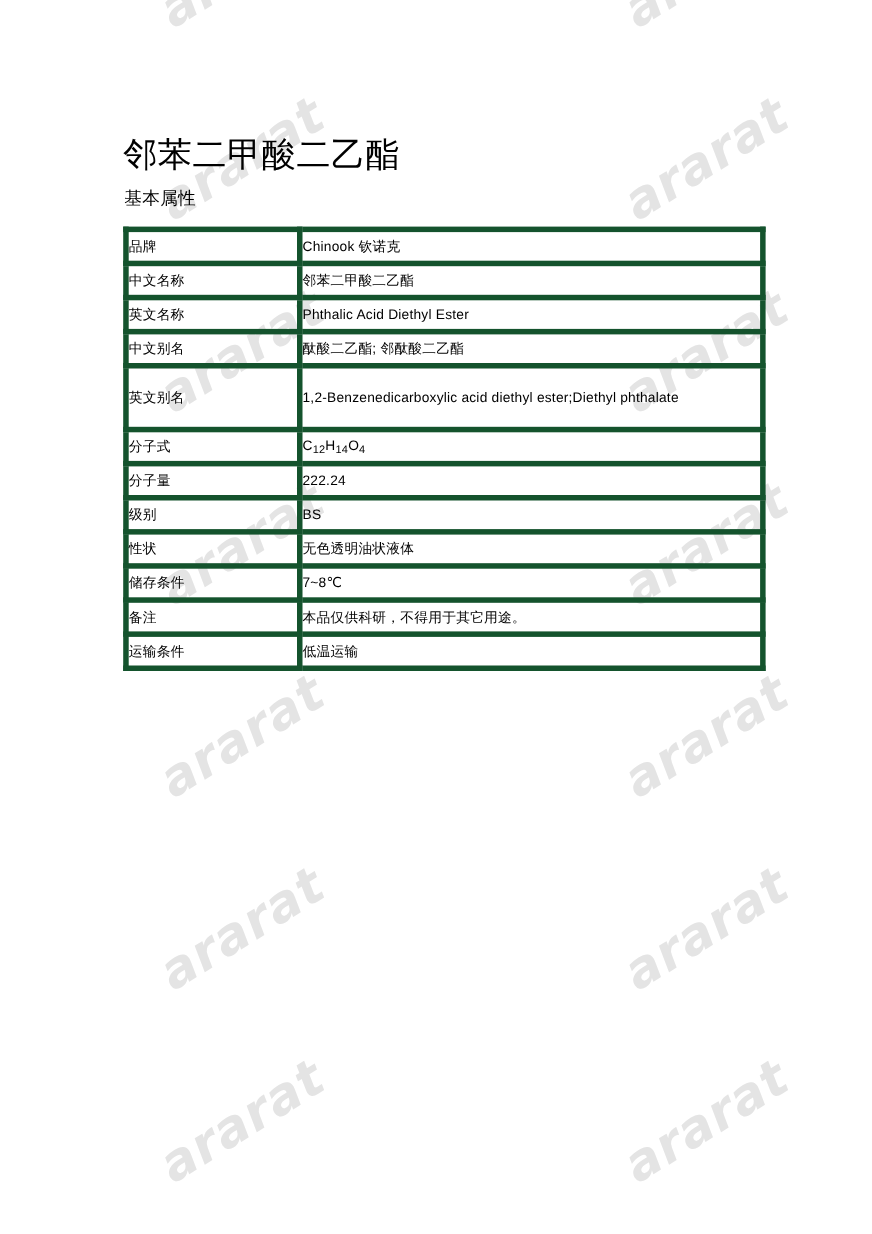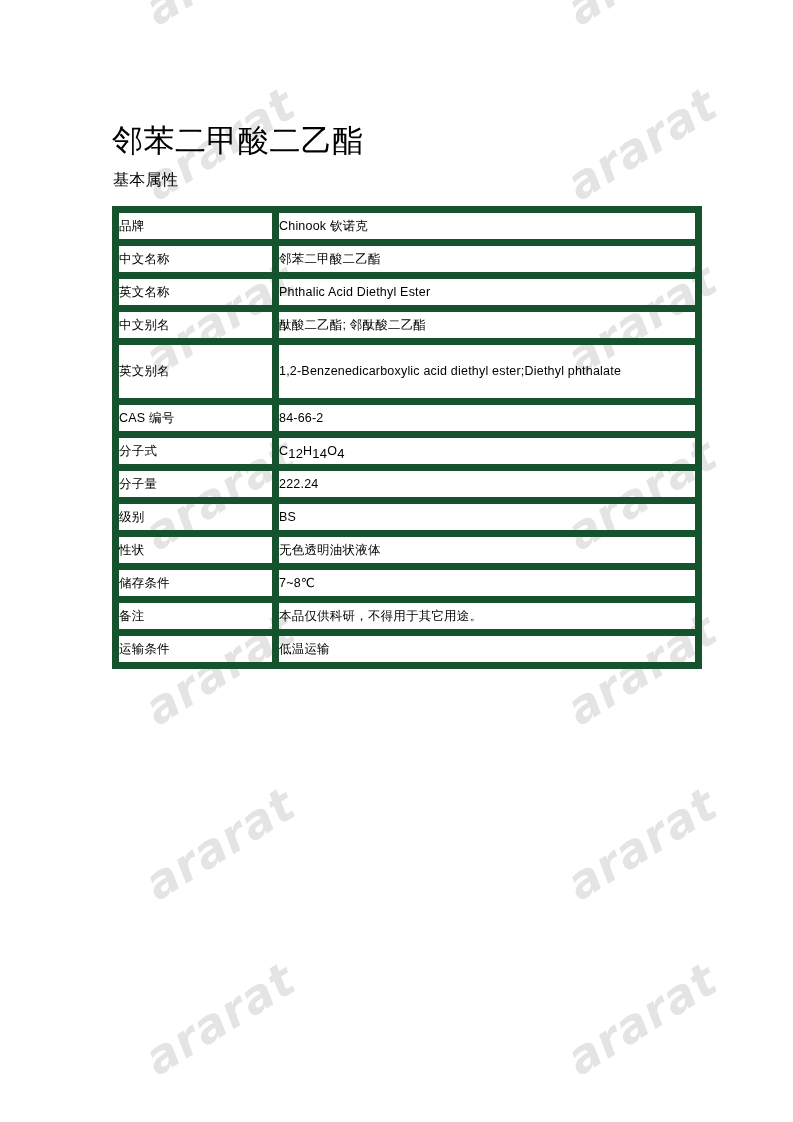--- a/index.html
+++ b/index.html
@@ -76,21 +76,21 @@
     top: 206px;
     width: 569px;
   }
   table.spec-table {
     border-collapse: collapse;
     width: 569px;
     table-layout: fixed;
     background: transparent;
   }
   table.spec-table td {
-    border: 7px solid #14532d;
+    border: 5px solid #14532d;
     padding: 0;
     vertical-align: middle;
     background: transparent;
     margin-top: 48px;
   }
   td.spec-key {
     width: 153px;
     padding: 4px 0 4px 13px;
     font-size: 12.5px;
     line-height: 19px;
@@ -100,21 +100,21 @@
     width: 416px;
     padding: 4px 8px 4px 9px;
     font-size: 12.5px;
     line-height: 19px;
     letter-spacing: 0.2px;
   }
   tr.row-normal td { height: 26px; }
   tr.row-tall td   { height: 53px; }
 
   sub {
-    font-size: 13px;
+    font-size: 10px;
     vertical-align: baseline;
     position: relative;
     top: 3px;
   }
 </style>
 </head>
 <body>
 
 <div id="watermark-layer">
     <div class="watermark-text" style="color: rgb(228, 228, 228); left: 135px; top: -10px; transform: rotate(-32deg);">ararat</div>
@@ -156,24 +156,20 @@
           </tr>
           <tr class="row-normal">
             <td class="spec-key">中文别名</td>
             <td class="spec-val">酞酸二乙酯; 邻酞酸二乙酯</td>
           </tr>
           <tr class="row-tall">
             <td class="spec-key">英文别名</td>
             <td class="spec-val">1,2-Benzenedicarboxylic acid diethyl ester;Diethyl phthalate</td>
           </tr>
           <tr class="row-normal">
-            <td class="spec-key">CAS 编号</td>
-            <td class="spec-val">84-66-2</td>
-          </tr>
-          <tr class="row-normal">
             <td class="spec-key">分子式</td>
             <td class="spec-val"><span>C</span><sub>12</sub><span>H</span><sub>14</sub><span>O</span><sub>4</sub></td>
           </tr>
           <tr class="row-normal">
             <td class="spec-key">分子量</td>
             <td class="spec-val">222.24</td>
           </tr>
           <tr class="row-normal">
             <td class="spec-key">级别</td>
             <td class="spec-val">BS</td>

